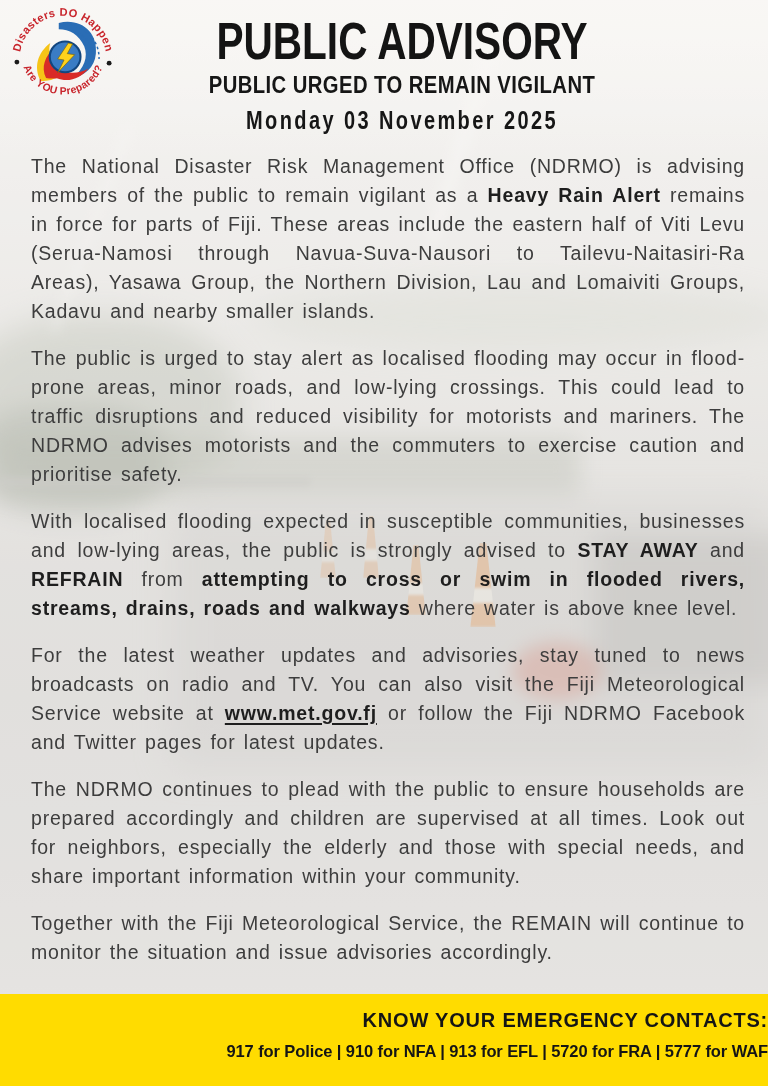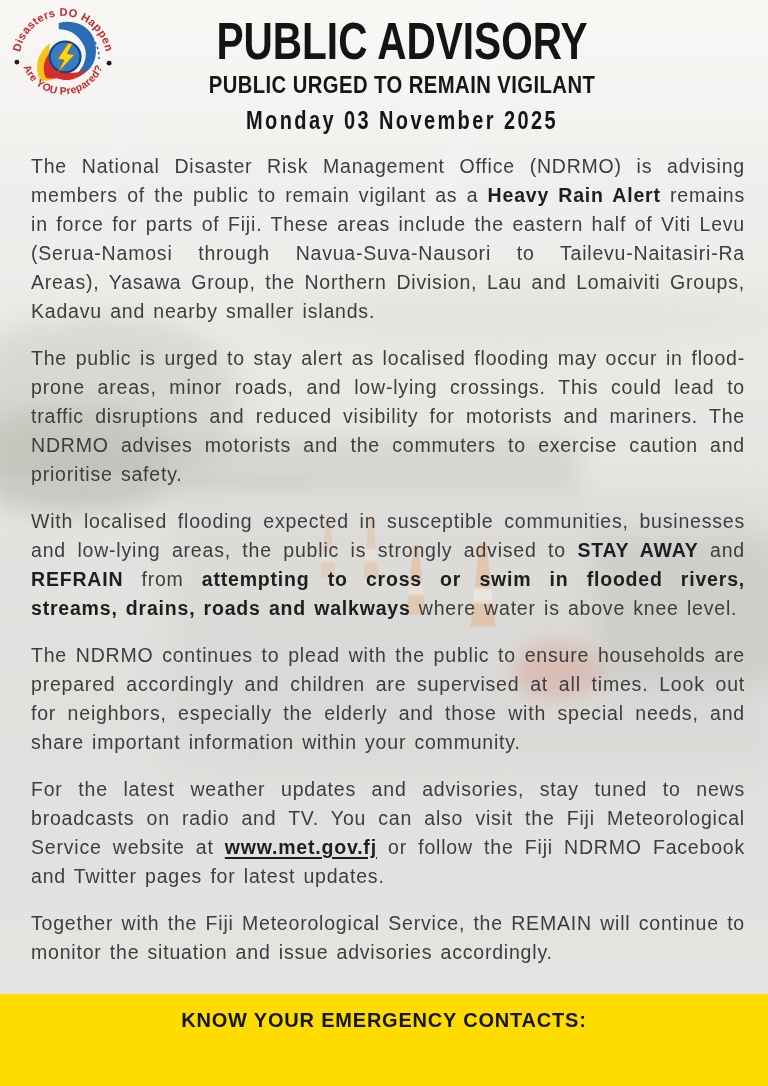--- a/index.html
+++ b/index.html
@@ -42,21 +42,21 @@
   .arc-text{fill:#C8242B;font-size:10.5px;font-weight:bold;font-family:"Liberation Sans",sans-serif;letter-spacing:.4px;}
   .arc-text-b{fill:#C8242B;font-size:9.8px;font-weight:bold;font-family:"Liberation Sans",sans-serif;letter-spacing:.3px;}
   
   .bodytext{position:absolute;top:152px;left:31px;right:23px;}
   .para{margin:0 0 18px 0;text-align:justify;font-size:19.5px;line-height:29px;
         color:#3d3d3d;letter-spacing:.8px;word-spacing:2px;}
   .para .b{font-weight:bold;color:#1e1e1e;}
   .para .u{text-decoration:underline;text-decoration-thickness:2px;text-underline-offset:3px;}
   
   .footer{position:absolute;left:0;right:0;bottom:0;height:92px;box-sizing:border-box;
-          padding-top:15px;text-align:center;background:#FFDC00;}
+          padding-top:15px;text-align:right;background:#FFDC00;}
   .footer-heading{font-size:20px;font-weight:800;letter-spacing:.8px;color:#151515;}
   .footer-contacts{margin-top:10px;font-size:16.5px;font-weight:800;letter-spacing:-.1px;color:#151515;}
 </style>
 </head>
 <body>
 
 <div class="page">
 
   <div class="bg">
     <div class="hill1"></div>
@@ -101,22 +101,23 @@
   <div class="header">
     <div class="title">PUBLIC ADVISORY</div>
     <div class="subtitle">PUBLIC URGED TO REMAIN VIGILANT</div>
     <div class="date">Monday 03 November 2025</div>
   </div>
 
   <div class="bodytext">
       <p class="para"><span class="">The National Disaster Risk Management Office (NDRMO) is advising members of the public to remain vigilant as a </span><span class="b ">Heavy Rain Alert</span><span class=""> remains in force for parts of Fiji. These areas include the eastern half of Viti Levu (Serua-Namosi through Navua-Suva-Nausori to Tailevu-Naitasiri-Ra Areas), Yasawa Group, the Northern Division, Lau and Lomaiviti Groups, Kadavu and nearby smaller islands.</span></p>
       <p class="para"><span class="">The public is urged to stay alert as localised flooding may occur in flood-prone areas, minor roads, and low-lying crossings. This could lead to traffic disruptions and reduced visibility for motorists and mariners. The NDRMO advises motorists and the commuters to exercise caution and prioritise safety.</span></p>
       <p class="para"><span class="">With localised flooding expected in susceptible communities, businesses and low-lying areas, the public is strongly advised to </span><span class="b ">STAY AWAY</span><span class=""> and </span><span class="b ">REFRAIN</span><span class=""> from </span><span class="b ">attempting to cross or swim in flooded rivers, streams, drains, roads and walkways</span><span class=""> where water is above knee level.</span></p>
+      <p class="para"><span class="">For the latest weather updates and advisories, stay tuned to news broadcasts on radio and TV. You can also visit the Fiji Meteorological Service website at </span><span class="b u">www.met.gov.fj</span><span class=""> or follow the Fiji NDRMO Facebook and Twitter pages for latest updates.</span></p>
       <p class="para"><span class="">The NDRMO continues to plead with the public to ensure households are prepared accordingly and children are supervised at all times. Look out for neighbors, especially the elderly and those with special needs, and share important information within your community.</span></p>
-      <p class="para"><span class="">For the latest weather updates and advisories, stay tuned to news broadcasts on radio and TV. You can also visit the Fiji Meteorological Service website at </span><span class="b u">www.met.gov.fj</span><span class=""> or follow the Fiji NDRMO Facebook and Twitter pages for latest updates.</span></p>
       <p class="para"><span class="">Together with the Fiji Meteorological Service, the REMAIN will continue to monitor the situation and issue advisories accordingly.</span></p>
     </div>
 
   <div class="footer" style="background: rgb(255, 220, 0);">
     <div class="footer-heading">KNOW YOUR EMERGENCY CONTACTS:</div>
+    <div class="footer-contacts">917 for Police | 910 for NFA | 913 for EFL | 5720 for FRA | 5777 for WAF</div>
   </div>
 
 </div>
 
 </body></html>

